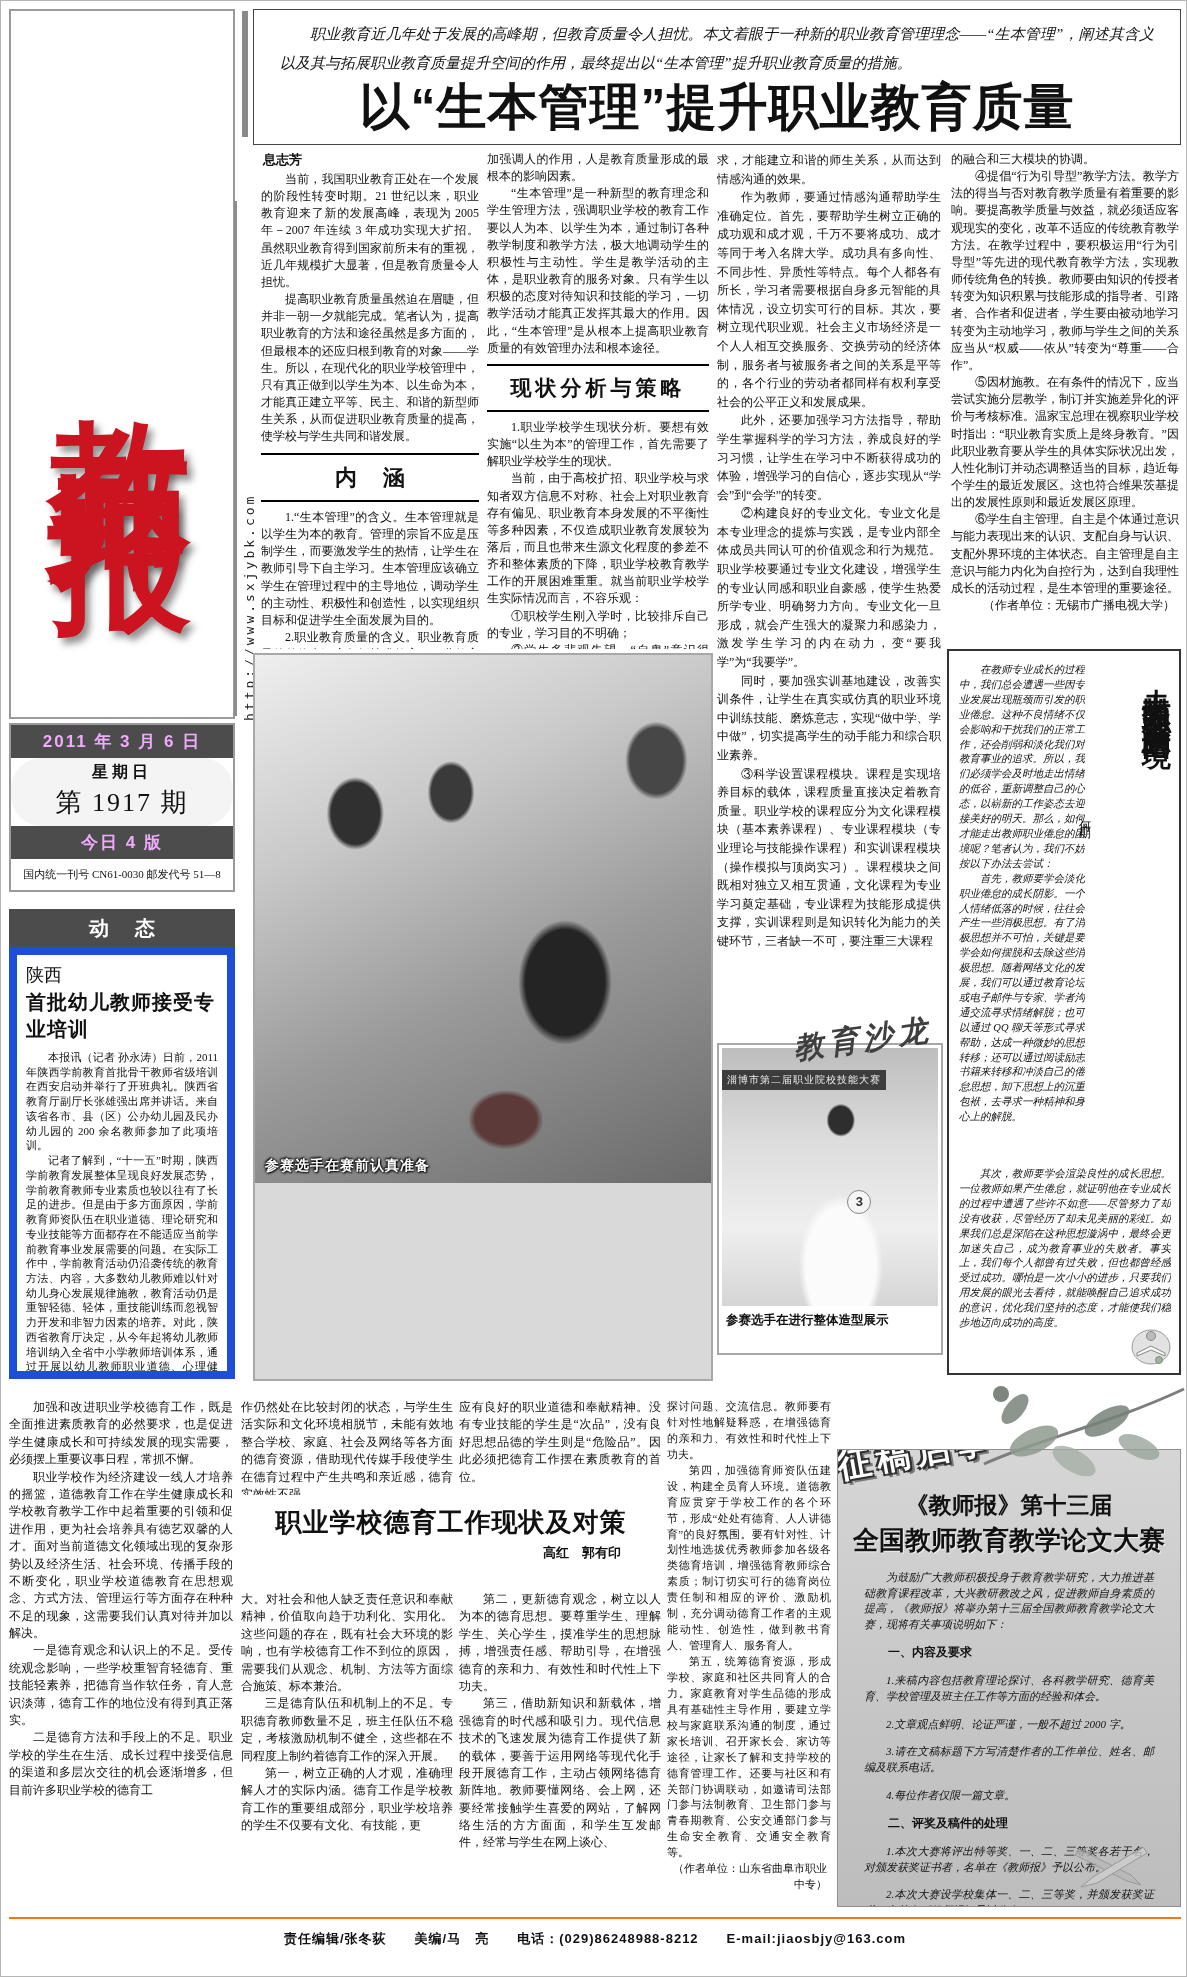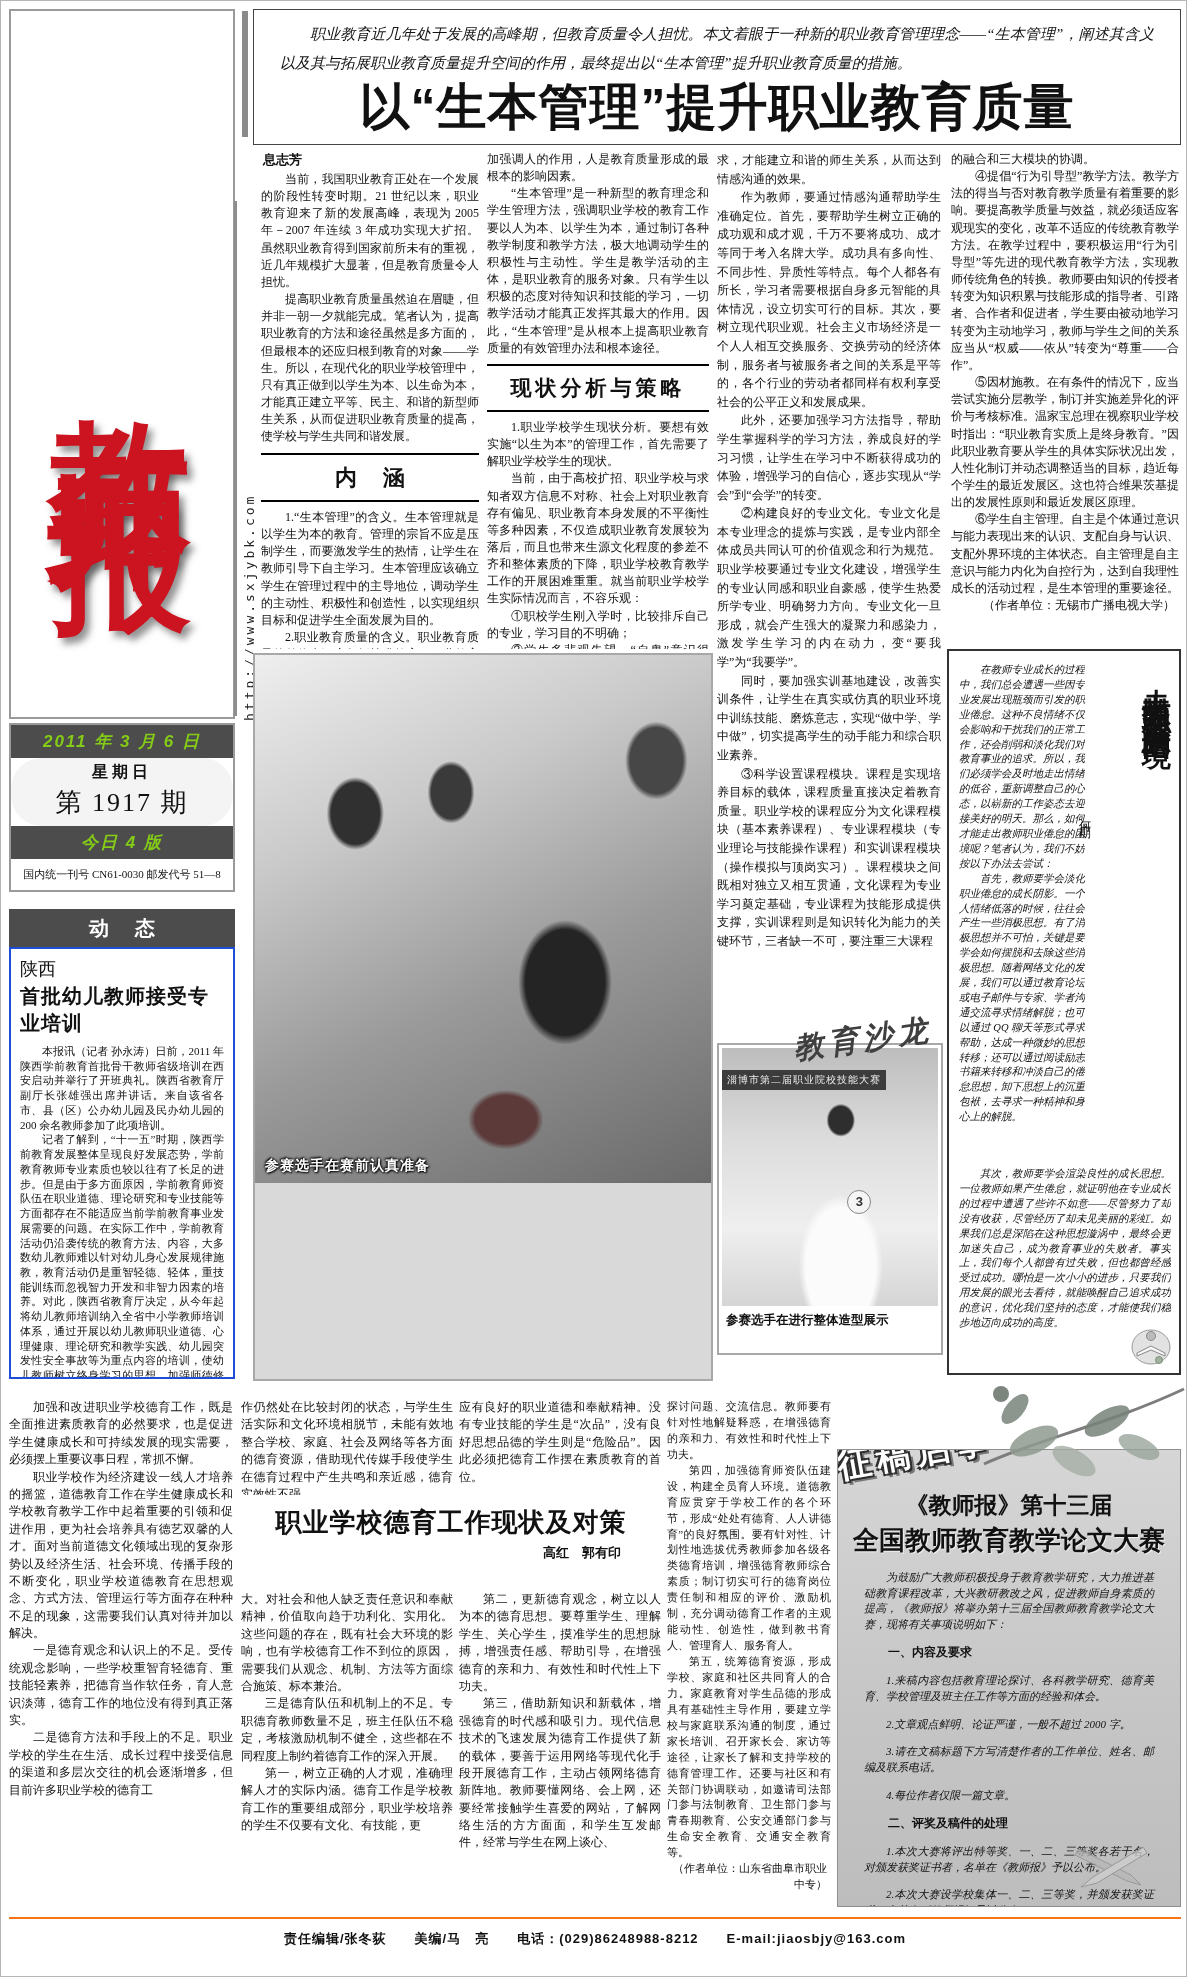--- a/index.html
+++ b/index.html
@@ -11,30 +11,30 @@
             box-sizing:border-box;display:flex;align-items:center;justify-content:center;background:#fff;}
   .masthead-title{writing-mode:vertical-rl;text-orientation:upright;font-weight:bold;
             font-size:142px;line-height:1;letter-spacing:38px;color:#cc1420;
             text-shadow:5px 6px 7px rgba(60,60,60,.55);font-family:"DejaVu Serif",serif;}
   .site-url{position:absolute;left:236px;top:180px;height:540px;width:20px;
             writing-mode:vertical-lr;transform:rotate(180deg);font-family:"DejaVu Sans Mono",monospace;
             font-size:13px;letter-spacing:3px;color:#222;}
   .url-rule{position:absolute;left:233px;top:200px;width:3px;height:515px;background:#8d8d8d;}
   .vbar{position:absolute;left:241px;top:10px;width:6px;height:126px;background:#8a8a8a;}
   .datebox{position:absolute;left:8px;top:722px;width:226px;border:2px solid #9a9a9a;box-sizing:border-box;background:#fff;}
-  .band{background:#4c4c4c;color:#84cc16;font-family:"Liberation Sans",sans-serif;font-weight:bold;
-        font-size:17px;text-align:center;padding:5px 0;letter-spacing:2px;font-style:italic;}
+  .band{background:#4c4c4c;color:#f0abfc;font-family:"Liberation Sans",sans-serif;font-weight:bold;
+        font-size:17px;text-align:center;padding:5px 0;letter-spacing:2px;}
   .daterow{text-align:center;padding:4px 0 6px;background:#f4f4f4;border-radius:31px;}
   .weekday{font-weight:bold;font-size:16px;letter-spacing:4px;}
   .issue{font-size:26px;letter-spacing:2px;margin-top:2px;}
   .codes{font-size:11px;text-align:center;padding:8px 2px;letter-spacing:0;}
   .dyn-head{position:absolute;left:8px;top:908px;width:226px;background:#4c4c4c;color:#fff;
             font-family:"Liberation Sans",sans-serif;font-weight:bold;font-size:20px;text-align:center;
             padding:6px 0;letter-spacing:26px;text-indent:26px;box-sizing:border-box;}
-  .dyn-box{position:absolute;left:8px;top:946px;width:226px;height:432px;border:2px solid #1d4ed8;
+  .dyn-box{position:absolute;left:8px;top:946px;width:226px;height:432px;border:8px solid #1d4ed8;
            box-sizing:border-box;padding:8px 9px;overflow:hidden;background:#fff;}
   .dyn-region{font-size:18px;margin:0 0 2px;}
   .dyn-title{font-family:"Liberation Sans",sans-serif;font-weight:bold;font-size:20px;margin:0 0 7px;letter-spacing:1px;}
   .dyn-box p{margin:0;font-size:11px;line-height:1.34;text-align:justify;text-indent:2em;}
   
   .lead-box{position:absolute;left:252px;top:8px;width:928px;height:136px;border:1px solid #444;
             box-sizing:border-box;padding:10px 26px 0;background:#fff;}
   .lead-intro{font-style:italic;font-size:15px;line-height:1.95;text-indent:2em;margin:0;text-align:justify;}
   .lead-headline{font-family:"Liberation Sans",sans-serif;font-weight:900;font-size:50px;
             letter-spacing:1px;text-align:center;margin:2px 0 0;line-height:1.05;}

